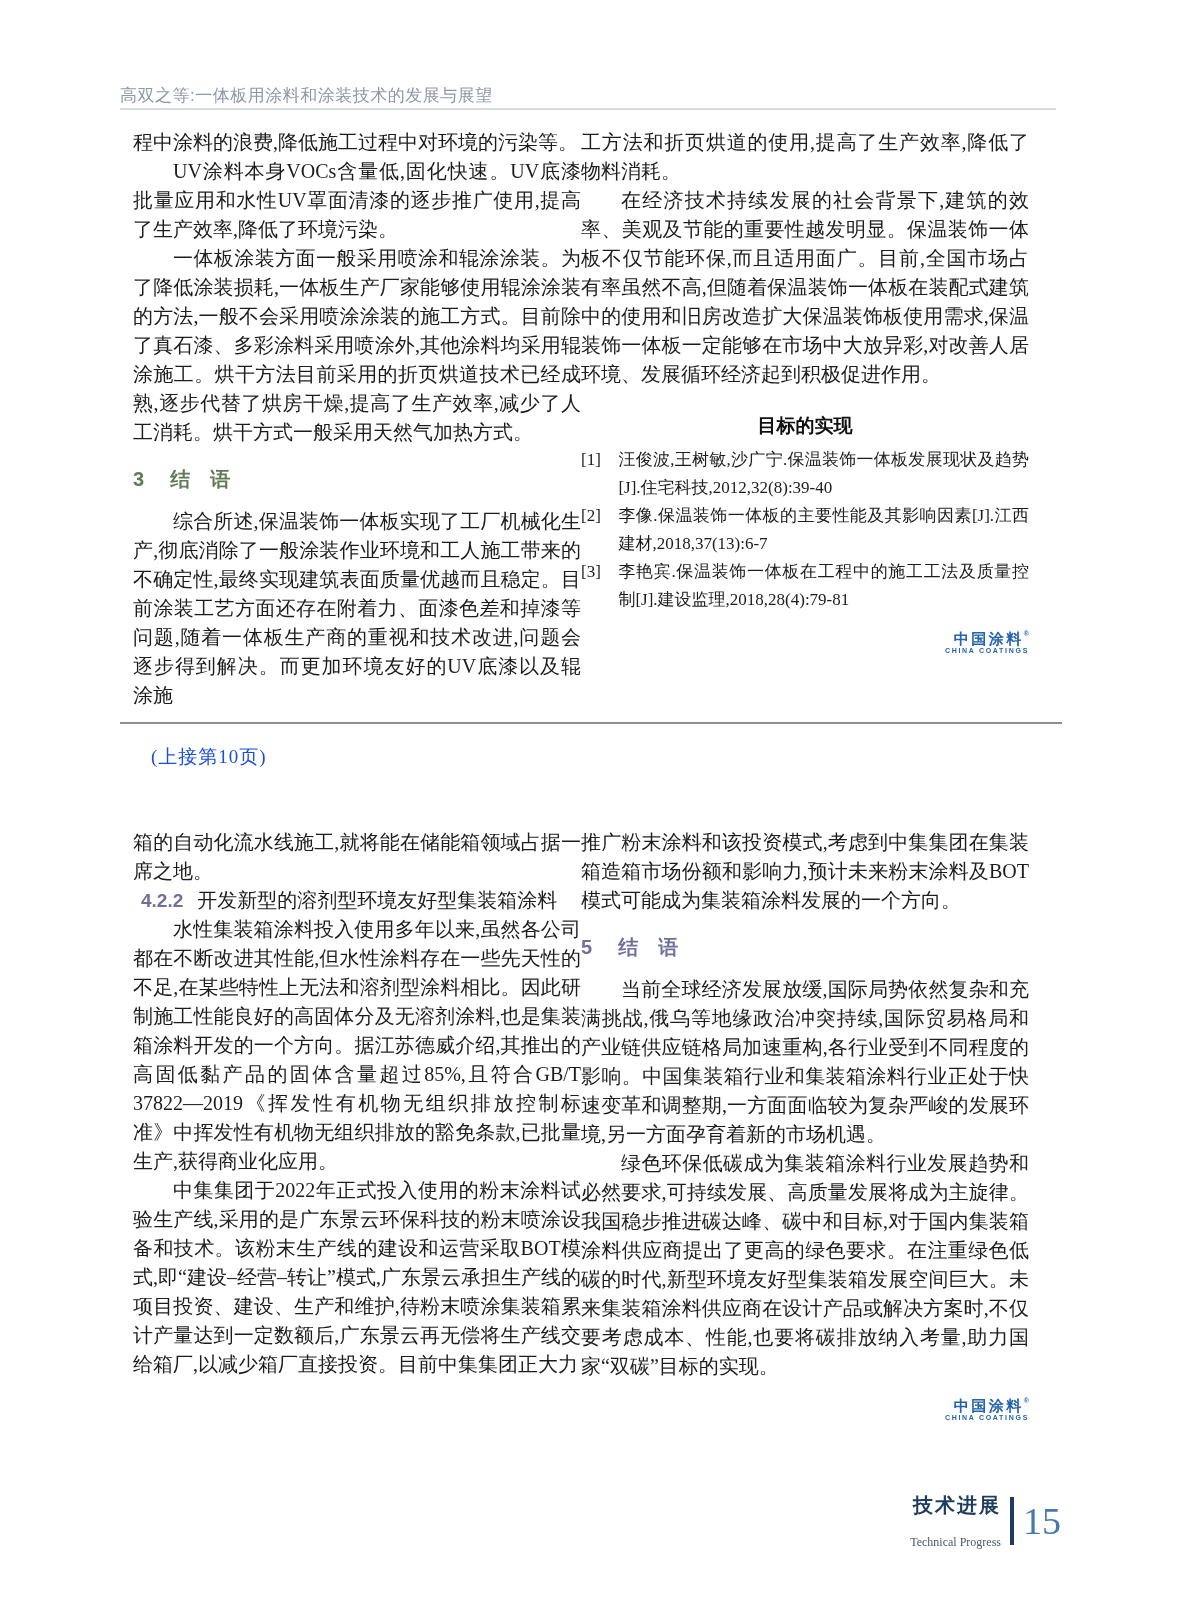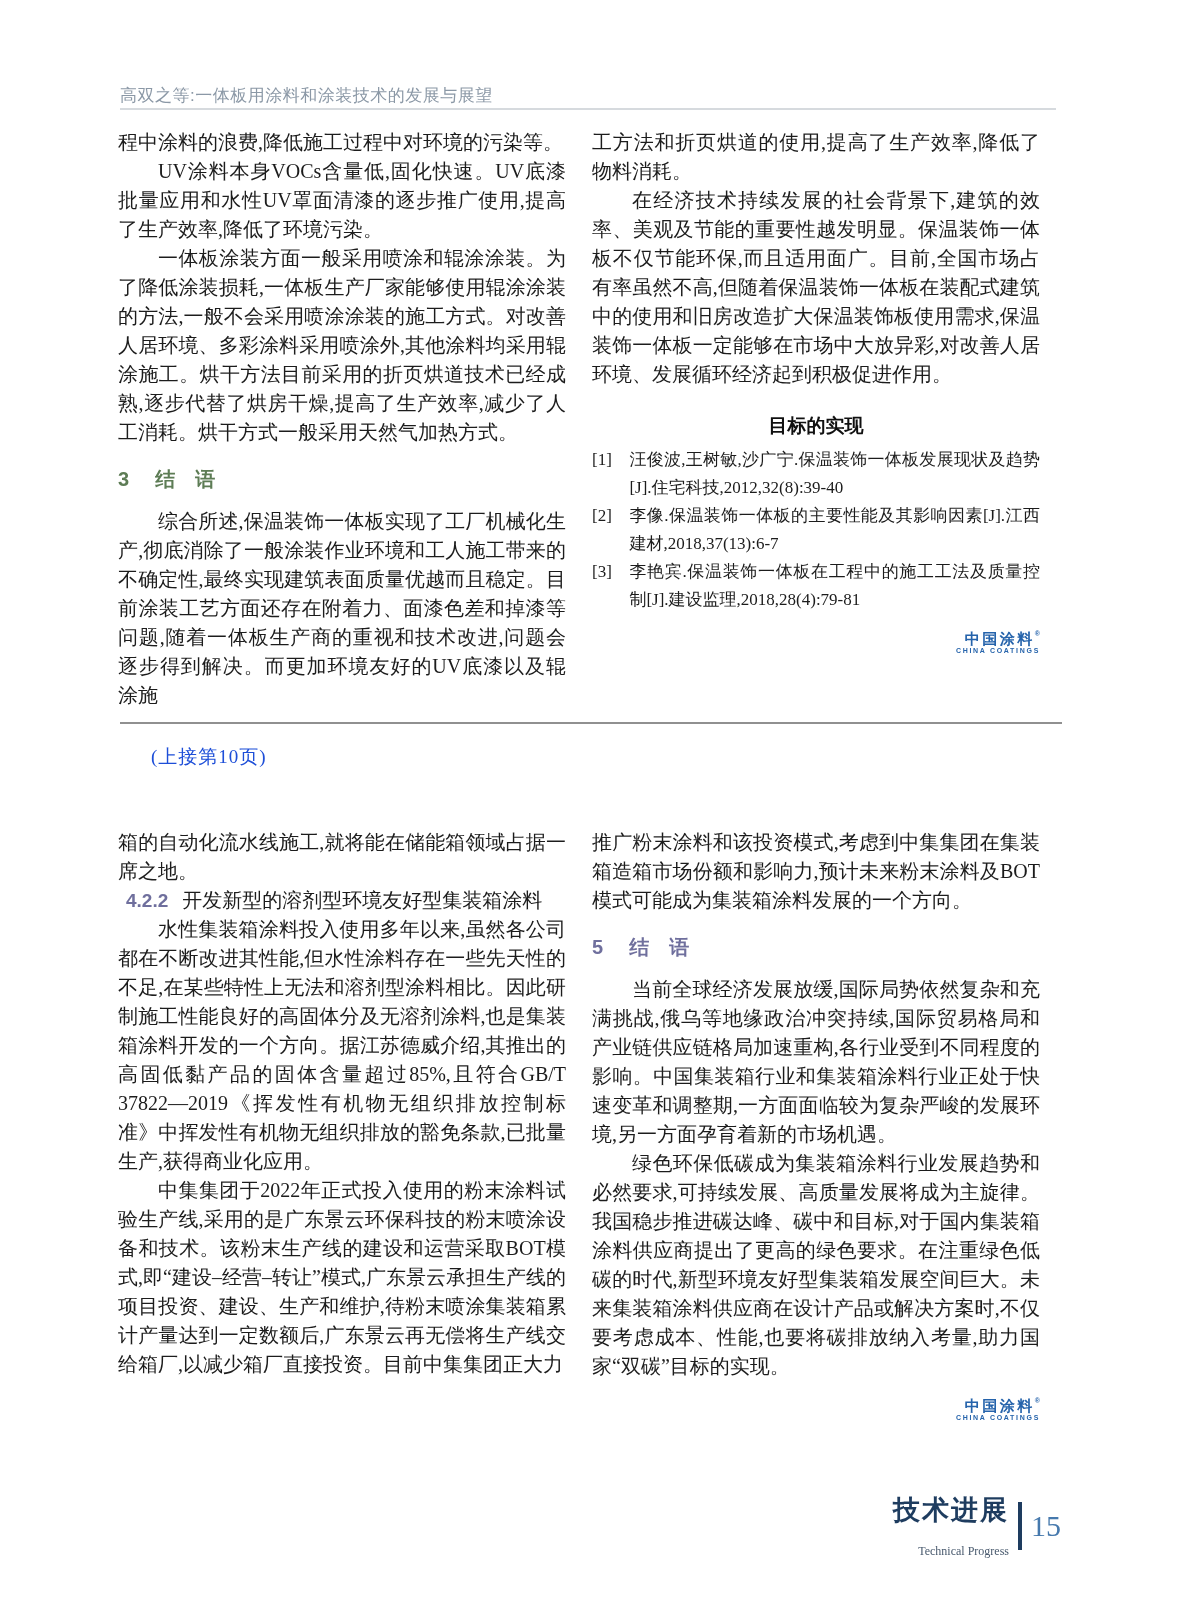--- a/index.html
+++ b/index.html
@@ -10,21 +10,21 @@
   }
   
   .running-head {
     position:absolute; top:84px; left:120px; width:936px;
     text-align:left; font-size:17px; letter-spacing:0.5px;
     color:#8b98a6; font-family:"Liberation Sans","DejaVu Sans",sans-serif;
   }
   .header-rule { position:absolute; top:108px; left:120px; width:936px; height:2px; background:#d6dade; }
 
   
-  .cols { position:absolute; left:118px; width:922px; display:flex; gap:26px; }
+  .cols { position:absolute; left:133px; width:922px; display:flex; }
   .upper { top:128px; }
   .lower { top:828px; }
   .col { width:448px; }
 
   p.body { margin:0; font-size:20px; line-height:29px; text-align:justify; }
   .indent { text-indent:2em; }
 
   h2.sec {
     margin:16px 0 12px 0; font-size:20px; font-weight:bold;
     font-family:"Liberation Sans","DejaVu Sans",sans-serif; line-height:32px;
@@ -50,41 +50,41 @@
   .logo-cn { font-size:15px; font-weight:bold; letter-spacing:2.5px; }
   .logo-mark { font-size:7px; vertical-align:top; letter-spacing:0; }
   .logo-en { font-size:7px; font-weight:bold; letter-spacing:1.7px; }
 
   .mid-rule { position:absolute; top:722px; left:120px; width:942px; height:2px; background:#909090; }
   .continued { position:absolute; top:744px; left:151px; font-size:19px; color:#1d4ed8; letter-spacing:1px; }
 
   
   .footer { position:absolute; top:1492px; right:126px; display:flex; align-items:center; }
   .footer-labels { text-align:right; padding-right:9px; }
-  .footer-cn { font-size:27px; font-weight:bold; color:#1e3c5f; letter-spacing:2px;
+  .footer-cn { font-size:20px; font-weight:bold; color:#1e3c5f; letter-spacing:2px;
     font-family:"Liberation Sans","DejaVu Sans",sans-serif; }
   .footer-en { font-size:12px; color:#48596d; margin-top:16px;
     font-family:"Liberation Serif","DejaVu Serif",serif; }
   .footer-bar { width:4px; height:48px; background:#1e3c5f; }
-  .footer-page { font-size:30px; color:#4679ad; padding-left:9px;
+  .footer-page { font-size:38px; color:#4679ad; padding-left:9px;
     font-family:"Liberation Serif","DejaVu Serif",serif; }
 </style>
 </head>
 <body>
 
 <div class="page">
 
   <div class="running-head">高双之等:一体板用涂料和涂装技术的发展与展望</div>
   <div class="header-rule"></div>
 
   <section class="cols upper">
     <div class="col">
       <p class="body">程中涂料的浪费,降低施工过程中对环境的污染等。</p>
       <p class="body indent">UV涂料本身VOCs含量低,固化快速。UV底漆批量应用和水性UV罩面清漆的逐步推广使用,提高了生产效率,降低了环境污染。</p>
-      <p class="body indent">一体板涂装方面一般采用喷涂和辊涂涂装。为了降低涂装损耗,一体板生产厂家能够使用辊涂涂装的方法,一般不会采用喷涂涂装的施工方式。对改善人居环境、多彩涂料采用喷涂外,其他涂料均采用辊涂施工。烘干方法目前采用的折页烘道技术已经成熟,逐步代替了烘房干燥,提高了生产效率,减少了人工消耗。烘干方式一般采用天然气加热方式。</p>
+      <p class="body indent">一体板涂装方面一般采用喷涂和辊涂涂装。为了降低涂装损耗,一体板生产厂家能够使用辊涂涂装的方法,一般不会采用喷涂涂装的施工方式。目前除了真石漆、多彩涂料采用喷涂外,其他涂料均采用辊涂施工。烘干方法目前采用的折页烘道技术已经成熟,逐步代替了烘房干燥,提高了生产效率,减少了人工消耗。烘干方式一般采用天然气加热方式。</p>
       <h2 class="sec sec-green">
         <span class="sec-num">3</span><span>结　语</span>
       </h2>
       <p class="body indent">综合所述,保温装饰一体板实现了工厂机械化生产,彻底消除了一般涂装作业环境和工人施工带来的不确定性,最终实现建筑表面质量优越而且稳定。目前涂装工艺方面还存在附着力、面漆色差和掉漆等问题,随着一体板生产商的重视和技术改进,问题会逐步得到解决。而更加环境友好的UV底漆以及辊涂施</p>
     </div>
     <div class="col">
       <p class="body">工方法和折页烘道的使用,提高了生产效率,降低了物料消耗。</p>
       <p class="body indent">在经济技术持续发展的社会背景下,建筑的效率、美观及节能的重要性越发明显。保温装饰一体板不仅节能环保,而且适用面广。目前,全国市场占有率虽然不高,但随着保温装饰一体板在装配式建筑中的使用和旧房改造扩大保温装饰板使用需求,保温装饰一体板一定能够在市场中大放异彩,对改善人居环境、发展循环经济起到积极促进作用。</p>
       <h3 class="ref-title">目标的实现</h3>
       <div class="ref">

